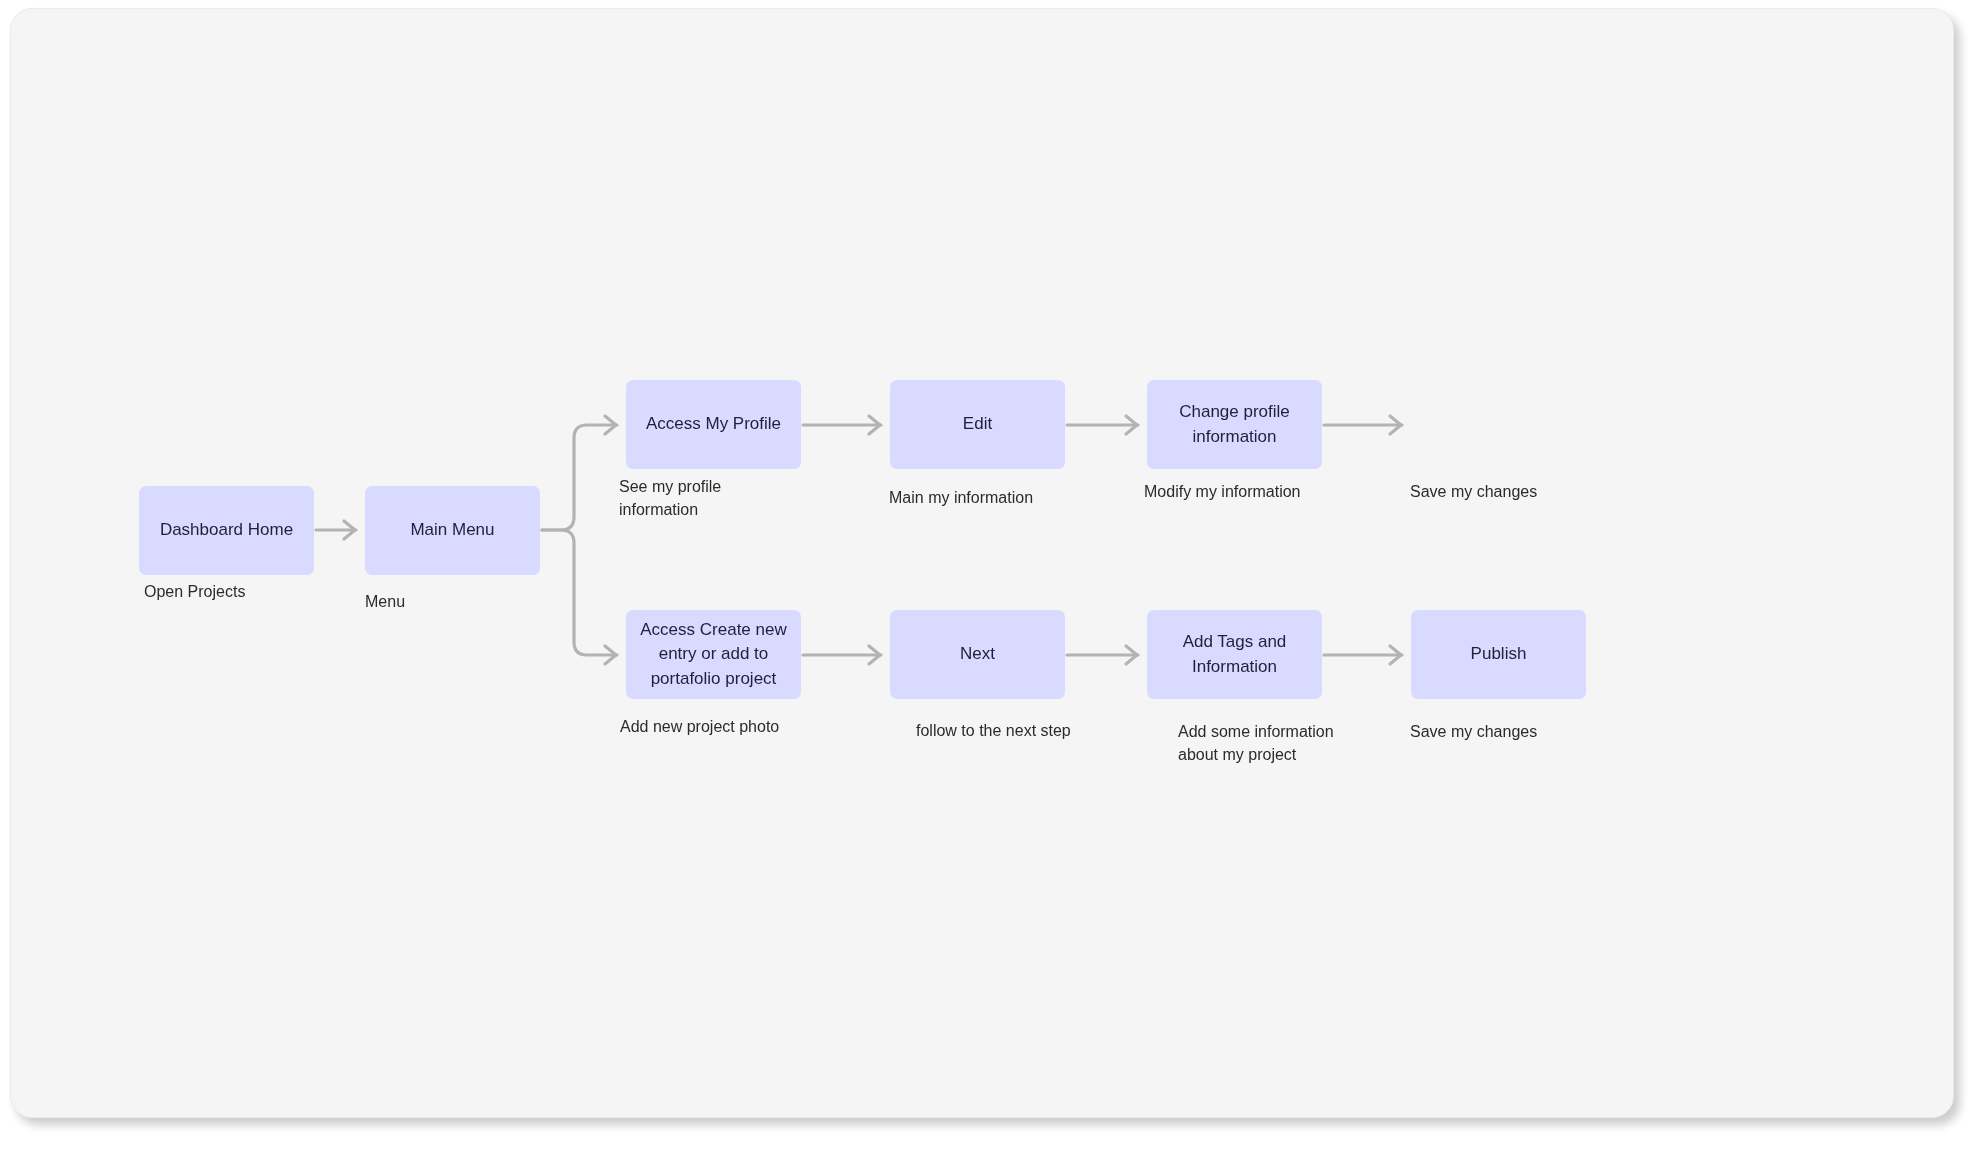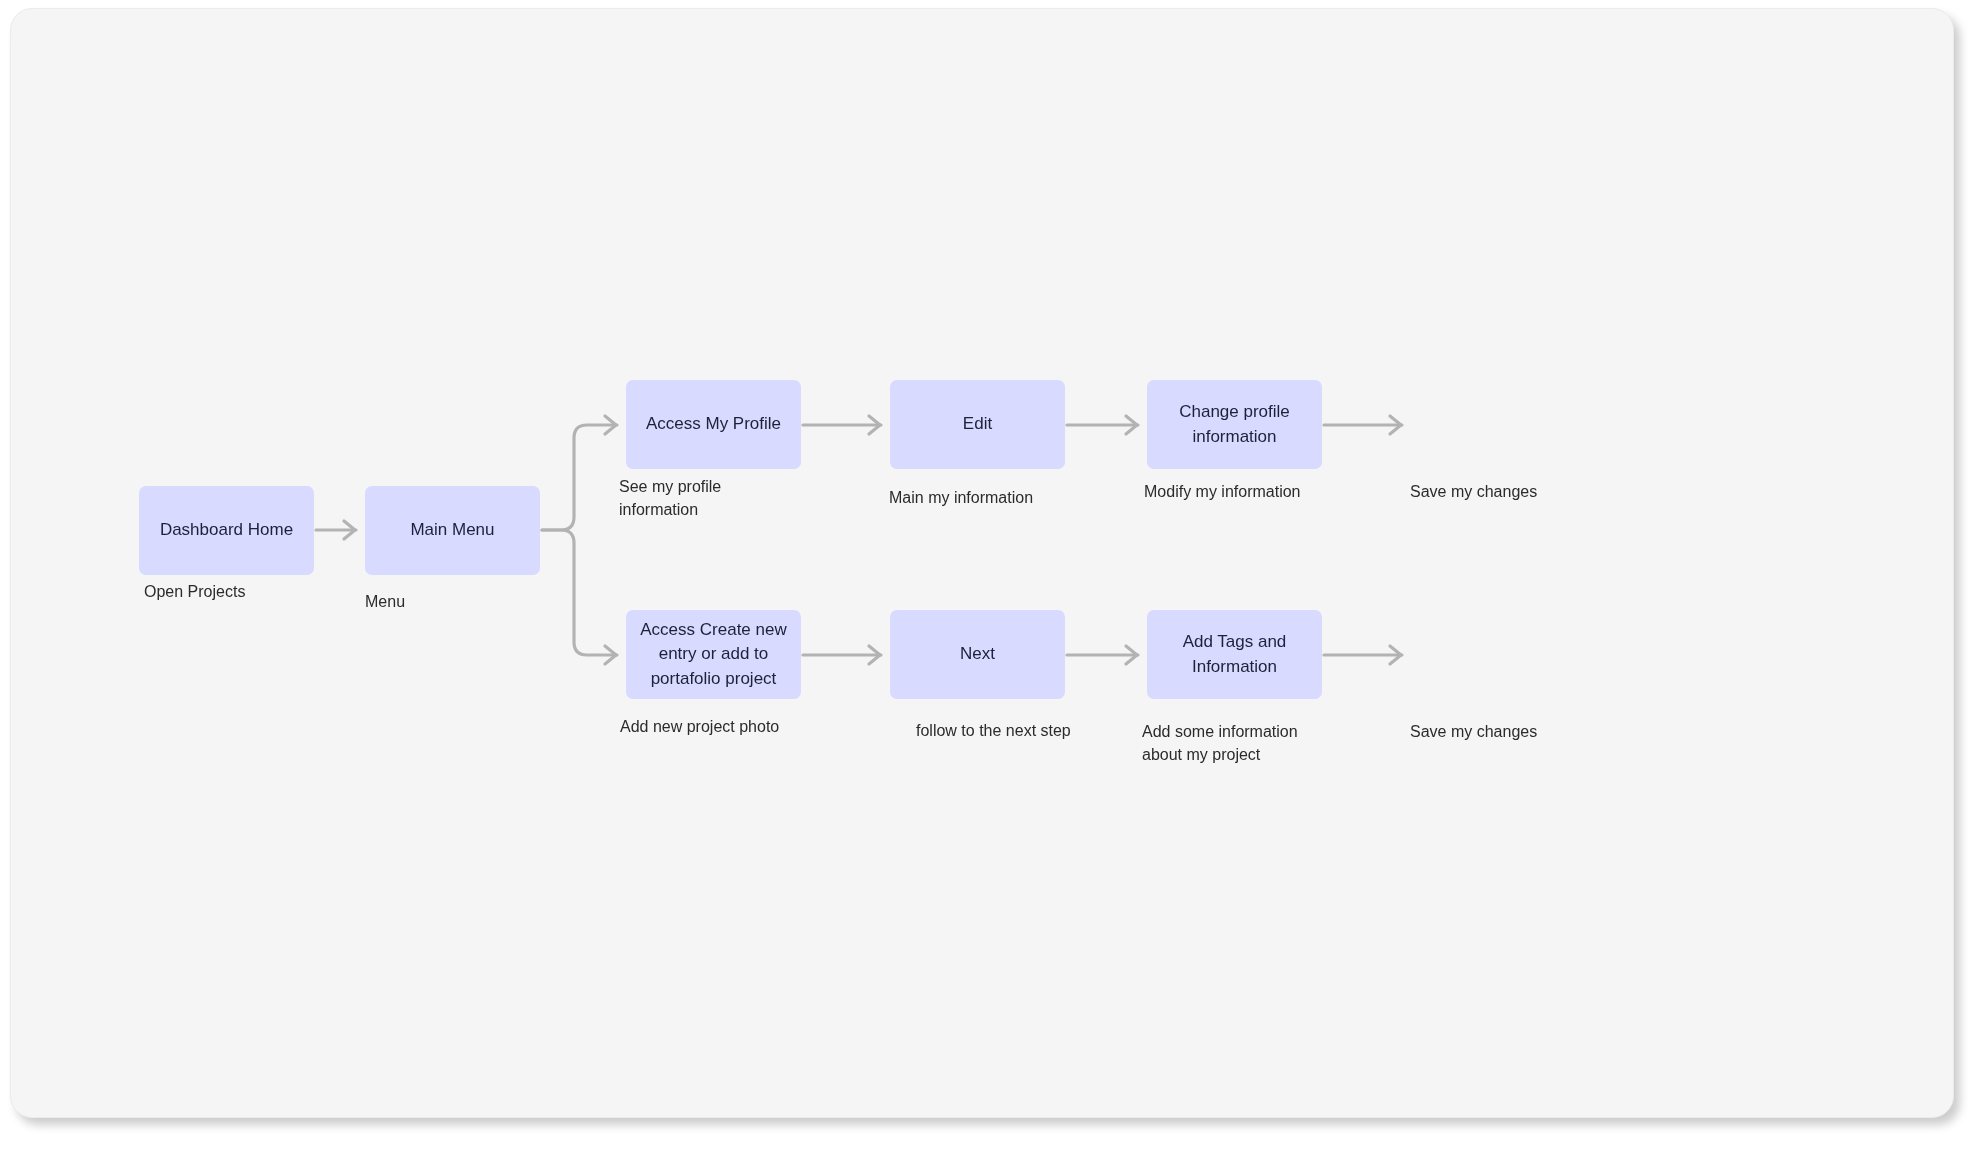--- a/index.html
+++ b/index.html
@@ -167,19 +167,22 @@
 
     <div class="node" style="left:879px; top:601px;">
       <span class="node-label">Next</span>
     </div>
     <div class="caption" style="left:881px; top:711px;margin-left:24px;">follow to the next step</div>
 
     <div class="node" style="left:1136px; top:601px;">
       <span class="node-label">Add Tags and
 Information</span>
     </div>
-    <div class="caption" style="left:1131px; top:712px;">Add some information
+    <div class="caption" style="left:1167px; top:712px;">Add some information
 about my project</div>
 
+    <div class="node" style="left:1400px; top:601px;">
+      <span class="node-label">Publish</span>
+    </div>
     <div class="caption" style="left:1399px; top:712px;">Save my changes</div>
 
   </div>
 </div>
 
 </body></html>

